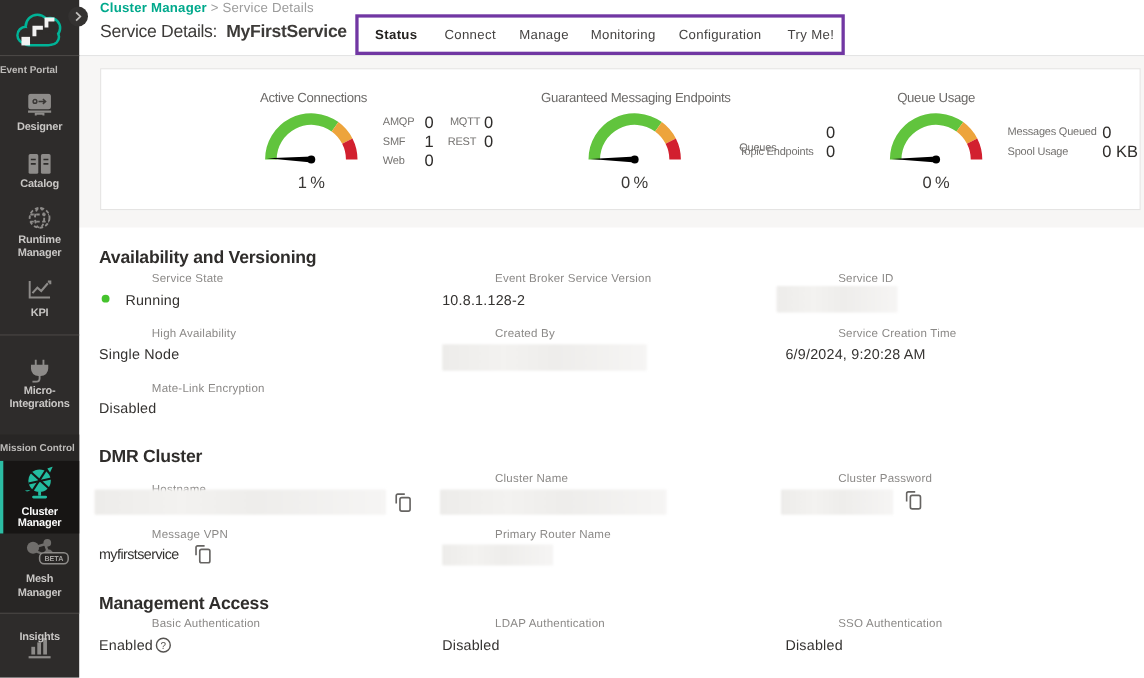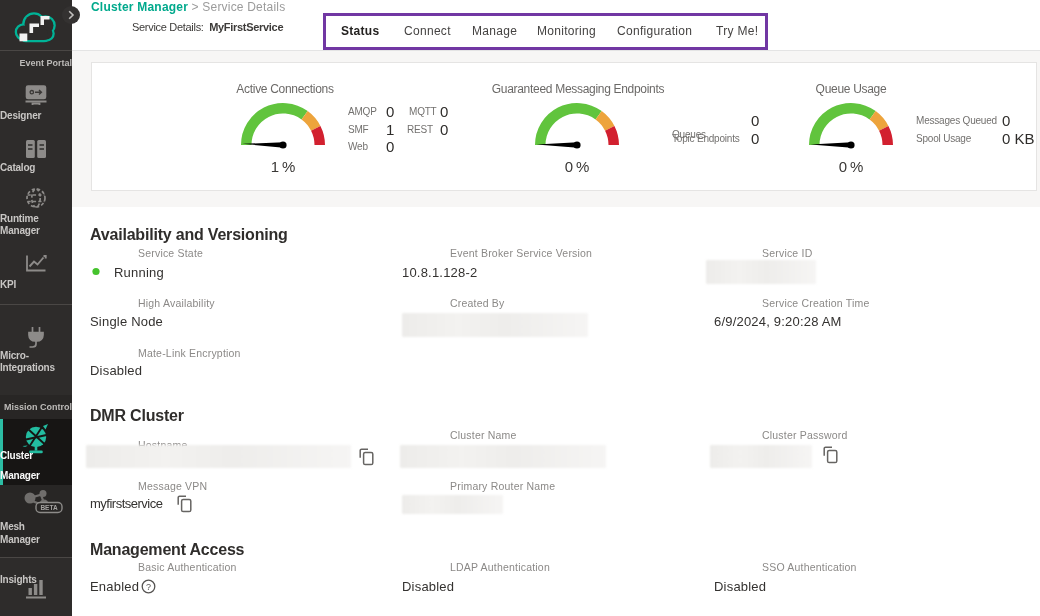--- a/index.html
+++ b/index.html
@@ -1,29 +1,29 @@
 <!DOCTYPE html>
 <html><head>
 <meta charset="utf-8">
 <style>
   * { margin:0; padding:0; box-sizing:border-box; }
   html,body { width:1040px; height:616px; overflow:hidden; font-family:"Liberation Sans",sans-serif; background:#fff; }
   .abs { position:absolute; }
   #sidebar { position:absolute; left:0; top:0; width:72px; height:616px; background:#2e2c2b; z-index:5; }
   .sep { position:absolute; left:0; width:72px; height:1px; background:#4a4745; }
-  .slabel { position:absolute; width:72px; text-align:right; font-size:9px; font-weight:bold; color:#bdbbb9; letter-spacing:0; white-space:nowrap; }
-  .ilabel { position:absolute; width:72px; text-align:left; font-size:10px; font-weight:bold; color:#c8c6c4; letter-spacing:-.2px; white-space:nowrap; }
+  .slabel { position:absolute; width:72px; text-align:left; font-size:9px; font-weight:bold; color:#bdbbb9; letter-spacing:0; white-space:nowrap; }
+  .ilabel { position:absolute; width:72px; text-align:center; font-size:10px; font-weight:bold; color:#c8c6c4; letter-spacing:-.2px; white-space:nowrap; }
   .icn { position:absolute; left:0; width:72px; text-align:center; }
   #missionbg { position:absolute; left:0; top:395px; width:72px; height:162px; background:#282625; }
   #activeitem { position:absolute; left:0; top:419px; width:72px; height:66px; background:#171514; border-left:3px solid #2cbda4; }
   #expandbtn { position:absolute; left:62px; top:6px; width:18px; height:18px; border-radius:50%; background:#343231; z-index:9; }
   #header { position:absolute; left:72px; top:0; width:968px; height:51px; background:#fff; border-bottom:1px solid #e4e4e4; z-index:2; }
   #crumb { position:absolute; left:91px; top:0px; font-size:12px; color:#9b9b9b; z-index:3; letter-spacing:.2px; }
   #crumb b { color:#00a98c; }
-  #title { position:absolute; left:91px; top:21px; font-size:11px; color:#3d3b39; z-index:3; letter-spacing:-.3px;margin-left:41px;}
+  #title { position:absolute; left:91px; top:21px; font-size:16px; color:#3d3b39; z-index:3; letter-spacing:-.3px;}
   #tabbox { position:absolute; left:323px; top:13px; width:445px; height:37px; border:3px solid #7137a3; background:#fff; z-index:3; }
   .tab { position:absolute; top:24px; font-size:12px; color:#454342; letter-spacing:.3px; z-index:4; }
   #maingray { position:absolute; left:72px; top:51px; width:968px; height:156px; background:#f7f6f5; }
   #card { position:absolute; left:91px; top:62px; width:946px; height:129px; background:#fff; border:1px solid #e5e4e3; }
   .gtitle { position:absolute; top:82px; font-size:12px; color:#6b6967; text-align:center; width:220px; letter-spacing:-.3px; }
   .gpct { position:absolute; top:158px; font-size:15px; color:#3a3836; text-align:center; width:80px; }
   .stlab { position:absolute; font-size:10px; color:#73716f; letter-spacing:-.2px; }
   .stval { position:absolute; font-size:15px; color:#2f2d2b; }
   #whitepanel { position:absolute; left:72px; top:207px; width:968px; height:409px; background:#fff; }
   .shead { position:absolute; font-size:16px; font-weight:bold; color:#2f2d2b; letter-spacing:-.2px; }
@@ -121,21 +121,21 @@
       <rect x="34.7" y="23" width="2.6" height="3.6"></rect>
       <path d="M30.5 26.6 h11 a1.3 1.3 0 0 1 0 2.6 h-11 a1.3 1.3 0 0 1 0 -2.6 Z"></path>
       <path d="M27.6 21.5 c-1.5 1.5-3.9 1.6-5 .5"></path>
     </g>
     <g stroke="#171514" stroke-width="1.9" fill="none">
       <path d="M28.5 5.5 L44.5 20"></path>
       <path d="M41.5 3.8 L29.5 22.3"></path>
       <path d="M26 15.5 L46.5 11"></path>
     </g>
   </svg>
-  <div class="ilabel" style="top:450px;z-index:6;color:#fafafa">Cluster</div>
+  <div class="ilabel" style="top:460px;z-index:6;color:#fafafa">Cluster</div>
   <div class="ilabel" style="top:470px;z-index:6;color:#fafafa">Manager</div>
   <svg class="icn" style="top:490px" width="72" height="28" viewBox="0 0 72 28">
     <g fill="#706e6c">
       <circle cx="30" cy="8" r="5.5"></circle>
         <circle cx="43" cy="3.5" r="3.5"></circle>
         <circle cx="44" cy="14" r="4.5"></circle>
       <path d="M29 7 l14-4 l1 2 l-14 4 Z M30 9 l13 5 l-1 2 l-13-5 Z M42 4 l3 9 l-2 1 l-3-9 Z"></path>
     </g>
     <rect x="36" y="12.5" width="26" height="10" rx="4" fill="#282625" stroke="#8d8b89" stroke-width="1.4"></rect>
     <text x="49" y="20.2" font-size="6.5" font-weight="bold" fill="#a5a3a1" text-anchor="middle" font-family="Liberation Sans">BETA</text>

